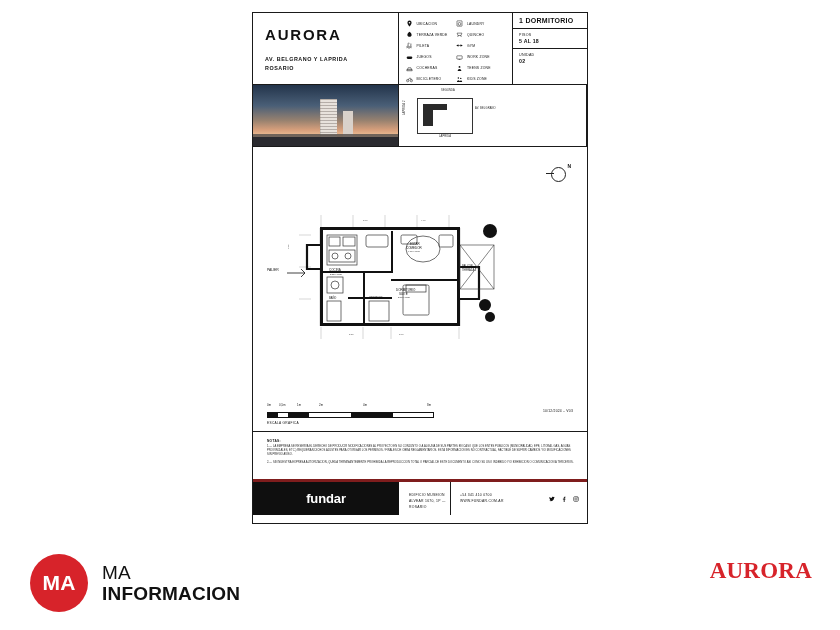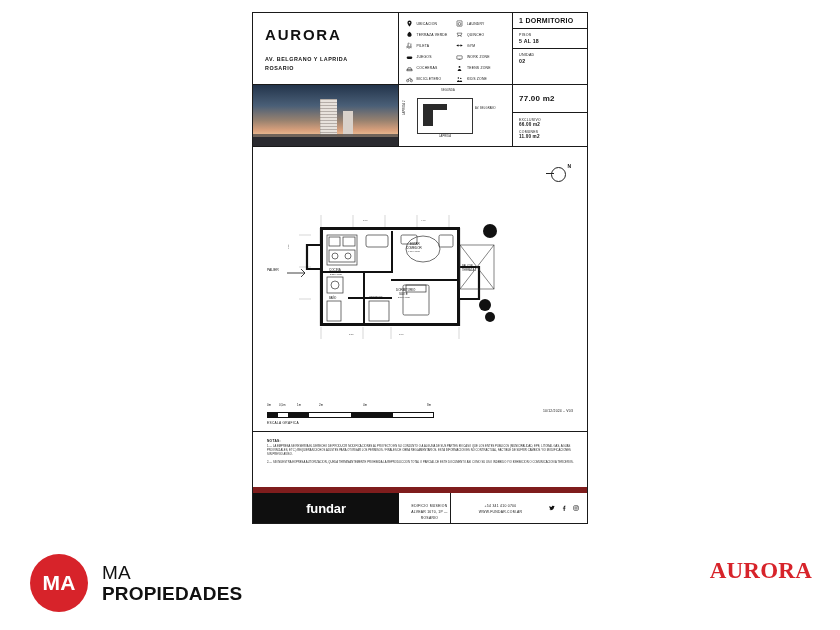--- a/index.html
+++ b/index.html
@@ -77,21 +77,21 @@
   .sc-lab{margin-top:3px;font-size:3.2px;letter-spacing:.1em;}
   .sc-date{position:absolute;right:0;top:6px;font-size:3.4px;letter-spacing:.06em;}
 
   .sep{position:absolute;left:0;top:418px;width:100%;height:1px;background:#1a1a1a;}
 
   .notes{position:absolute;left:14px;top:426px;width:308px;}
   .notes h5{margin:0 0 2px;font-size:3.2px;font-weight:700;letter-spacing:.1em;}
   .notes p{margin:0 0 4px;font-size:2.7px;line-height:1.5;letter-spacing:.02em;color:#222;}
 
   
-  .foot{position:absolute;left:0;bottom:0;width:100%;height:36px;border-top:6px solid #7f1d1d;display:flex;box-sizing:border-box;text-align:center;}
+  .foot{position:absolute;left:0;bottom:8px;width:100%;height:36px;border-top:3px solid #7f1d1d;display:flex;box-sizing:border-box;}
   .f-logo{width:146px;background:#0f0f0f;color:#fff;display:flex;align-items:center;justify-content:center;
     font-size:13px;font-weight:700;letter-spacing:-.01em;}
   .f-addr{flex:1;box-sizing:border-box;padding:10px 0 0 10px;font-size:3.4px;line-height:1.8;letter-spacing:.08em;border-right:1px solid #1a1a1a;}
   .f-contact{width:90px;box-sizing:border-box;padding:10px 0 0 9px;font-size:3.4px;line-height:1.8;letter-spacing:.08em;}
   .f-social{width:46px;display:flex;align-items:center;justify-content:center;gap:6px;}
   .f-social svg{width:6px;height:6px;display:block;}
 
   
   .banner{position:absolute;left:0;bottom:0;width:840px;height:92px;}
   .brandbox{position:absolute;left:30px;top:16px;display:flex;align-items:center;gap:14px;}
@@ -260,31 +260,20 @@
       <div class="keyplan">
         <div class="kp-lab" style="left:42px;top:4px;">SEGUNDA</div>
         <div class="kp-lab" style="left:4px;top:30px;transform:rotate(-90deg);transform-origin:left top;">LAPRIDA 2</div>
         <div class="kp-lab" style="left:76px;top:22px;">AV. BELGRANO</div>
         <div class="kp-lab" style="left:40px;top:50px;">LAPRIDA</div>
         <div class="kp-box"></div>
         <div class="kp-sh"></div>
         <div class="kp-sh2"></div>
       </div>
 
-      <div class="hdr-area">
-        <div class="ha-top">
-          <div class="ha-big">77.00 m2</div>
-        </div>
-        <div class="ha-bot">
-          <div class="ha-k">EXCLUSIVO</div>
-          <div class="ha-v">66.00 m2</div>
-          <div class="ha-k">COMUNES</div>
-          <div class="ha-v">11.00 m2</div>
-        </div>
-      </div>
     </div>
 
     <div class="compass">
       <div class="c-circ"></div>
       <div class="c-bar"></div>
       <div class="c-n">N</div>
     </div>
 
     <div class="plan">
       <svg viewBox="0 0 336 268" width="336" height="268">
@@ -456,21 +445,21 @@
           </span>
       </div>
     </div>
   </div>
 
   <div class="banner">
     <div class="brandbox">
       <div class="circle">MA</div>
       <div class="bname">
         <div class="b1">MA</div>
-        <div>PROPIEDADES</div>
+        <div>INFORMACION</div>
       </div>
     </div>
     <div class="rightttl">
       <div class="l1">AURORA</div>
     </div>
   </div>
 
 </div>
 
 </body></html>

